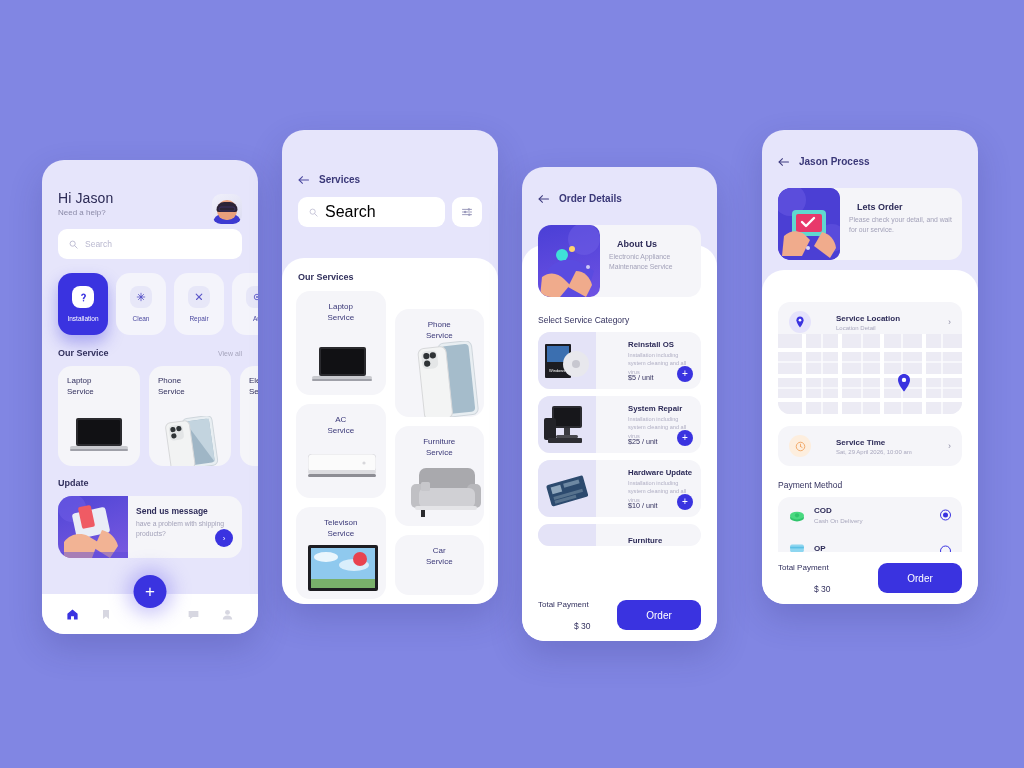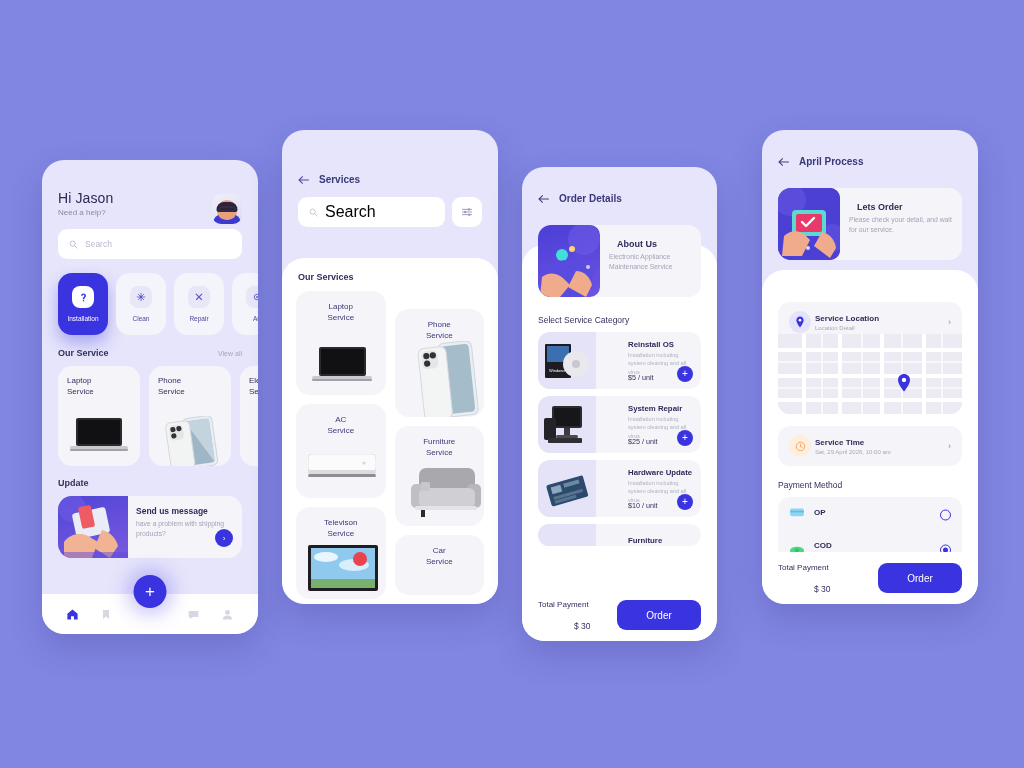--- a/index.html
+++ b/index.html
@@ -173,21 +173,21 @@
   .order-btn {
     width:84px; height:30px; border-radius:9px; background:#3a33e0; color:#fff;
     font-size:10px; display:flex; align-items:center; justify-content:center;
     border:none; cursor:pointer; font-family:inherit;
   }
 
   
   #phone4 { left: 762px; top: 130px; width: 216px; height: 474px; }
   .rowcard {
     margin:10px 16px 0; border-radius:12px; background:#f5f5f9;
-    display:flex; align-items:center; gap:4px; padding:9px 11px; position:relative;
+    display:flex; align-items:center; gap:25px; padding:9px 11px; position:relative;
   }
   .rowcard .ric { width:22px; height:22px; border-radius:50%; display:flex; align-items:center; justify-content:center; flex:0 0 auto; }
   .rowcard .h { font-size:8px; font-weight:700; color:#2d2b58; }
   .rowcard .s { font-size:6px; color:#a8a7bd; margin-top:2px; }
   .rowcard .chev { position:absolute; right:11px; top:50%; transform:translateY(-50%); color:#8f8ea6; font-size:9px; }
   .map {
     margin:0 16px; height:80px; background:#eceaf4; position:relative; overflow:hidden;
     border-radius: 0 0 12px 12px; margin-top:-8px;
   }
   .paylist { margin:7px 16px 0; border-radius:12px; background:#f5f5f9; overflow:hidden; }
@@ -611,21 +611,21 @@
     <div class="phone-head" style="padding-top:26px;">
       <div class="backrow">
         <span>
           <svg width="12" height="10" viewBox="0 0 16 12">
               <g stroke="#3f3d80" stroke-width="1.4" stroke-linecap="round" stroke-linejoin="round" fill="none">
                 <line x1="1.5" y1="6" x2="14" y2="6"></line>
                 <polyline points="6,1.6 1.5,6 6,10.4"></polyline>
               </g>
             </svg>
         </span>
-        <span class="ttl">April Process</span>
+        <span class="ttl">Jason Process</span>
       </div>
     </div>
 
     <div class="sheet" style="top:140px;">
       <div style="height:22px"></div>
 
       <div class="rowcard" style="border-radius:12px 12px 0 0;">
         <span class="ric" style="background:#e5e3fb;">
           <svg width="10" height="12" viewBox="0 0 12 16">
               <path d="M6 .8C3.3.8 1.2 2.9 1.2 5.6 1.2 9.3 6 15.2 6 15.2s4.8-5.9 4.8-9.6C10.8 2.9 8.7.8 6 .8z" fill="#3a33e0"></path>
@@ -679,46 +679,46 @@
         <div>
           <div class="h">Service Time</div>
           <div class="s">Sat, 29 April 2026, 10:00 am</div>
         </div>
         <span class="chev">›</span>
       </div>
 
       <div class="cat-title" style="padding-top:14px;">Payment Method</div>
 
       <div class="paylist">
-        <div class="payrow" style="padding-bottom:14px;">
-          <span>
-            <svg width="16" height="12" viewBox="0 0 18 14">
-                <rect x="1" y="3" width="16" height="9" rx="2" fill="#8ed6f0"></rect>
-                <rect x="1" y="5.5" width="16" height="2" fill="#5cc0e6"></rect>
-              </svg>
-          </span>
-          <div>
-            <div class="h">OP</div>
-          </div>
-          <span class="radio"></span>
-        </div>
         <div class="payrow">
           <span>
             <svg width="16" height="14" viewBox="0 0 18 16">
                 <ellipse cx="9" cy="11" rx="8" ry="4.4" fill="#2fc46b"></ellipse>
                 <ellipse cx="9" cy="8.6" rx="8" ry="4.4" fill="#49d980"></ellipse>
                 <circle cx="9" cy="8.4" r="2.4" fill="#2fc46b"></circle>
               </svg>
           </span>
           <div>
             <div class="h">COD</div>
             <div class="s">Cash On Delivery</div>
           </div>
           <span class="radio on"></span>
         </div>
+        <div class="payrow" style="padding-bottom:14px;">
+          <span>
+            <svg width="16" height="12" viewBox="0 0 18 14">
+                <rect x="1" y="3" width="16" height="9" rx="2" fill="#8ed6f0"></rect>
+                <rect x="1" y="5.5" width="16" height="2" fill="#5cc0e6"></rect>
+              </svg>
+          </span>
+          <div>
+            <div class="h">OP</div>
+          </div>
+          <span class="radio"></span>
+        </div>
       </div>
 
       <div class="payfoot">
         <div>
           <div class="lbl">Total Payment</div>
           <div class="amt">$ 30</div>
         </div>
         <button class="order-btn">Order</button>
       </div>
     </div>

